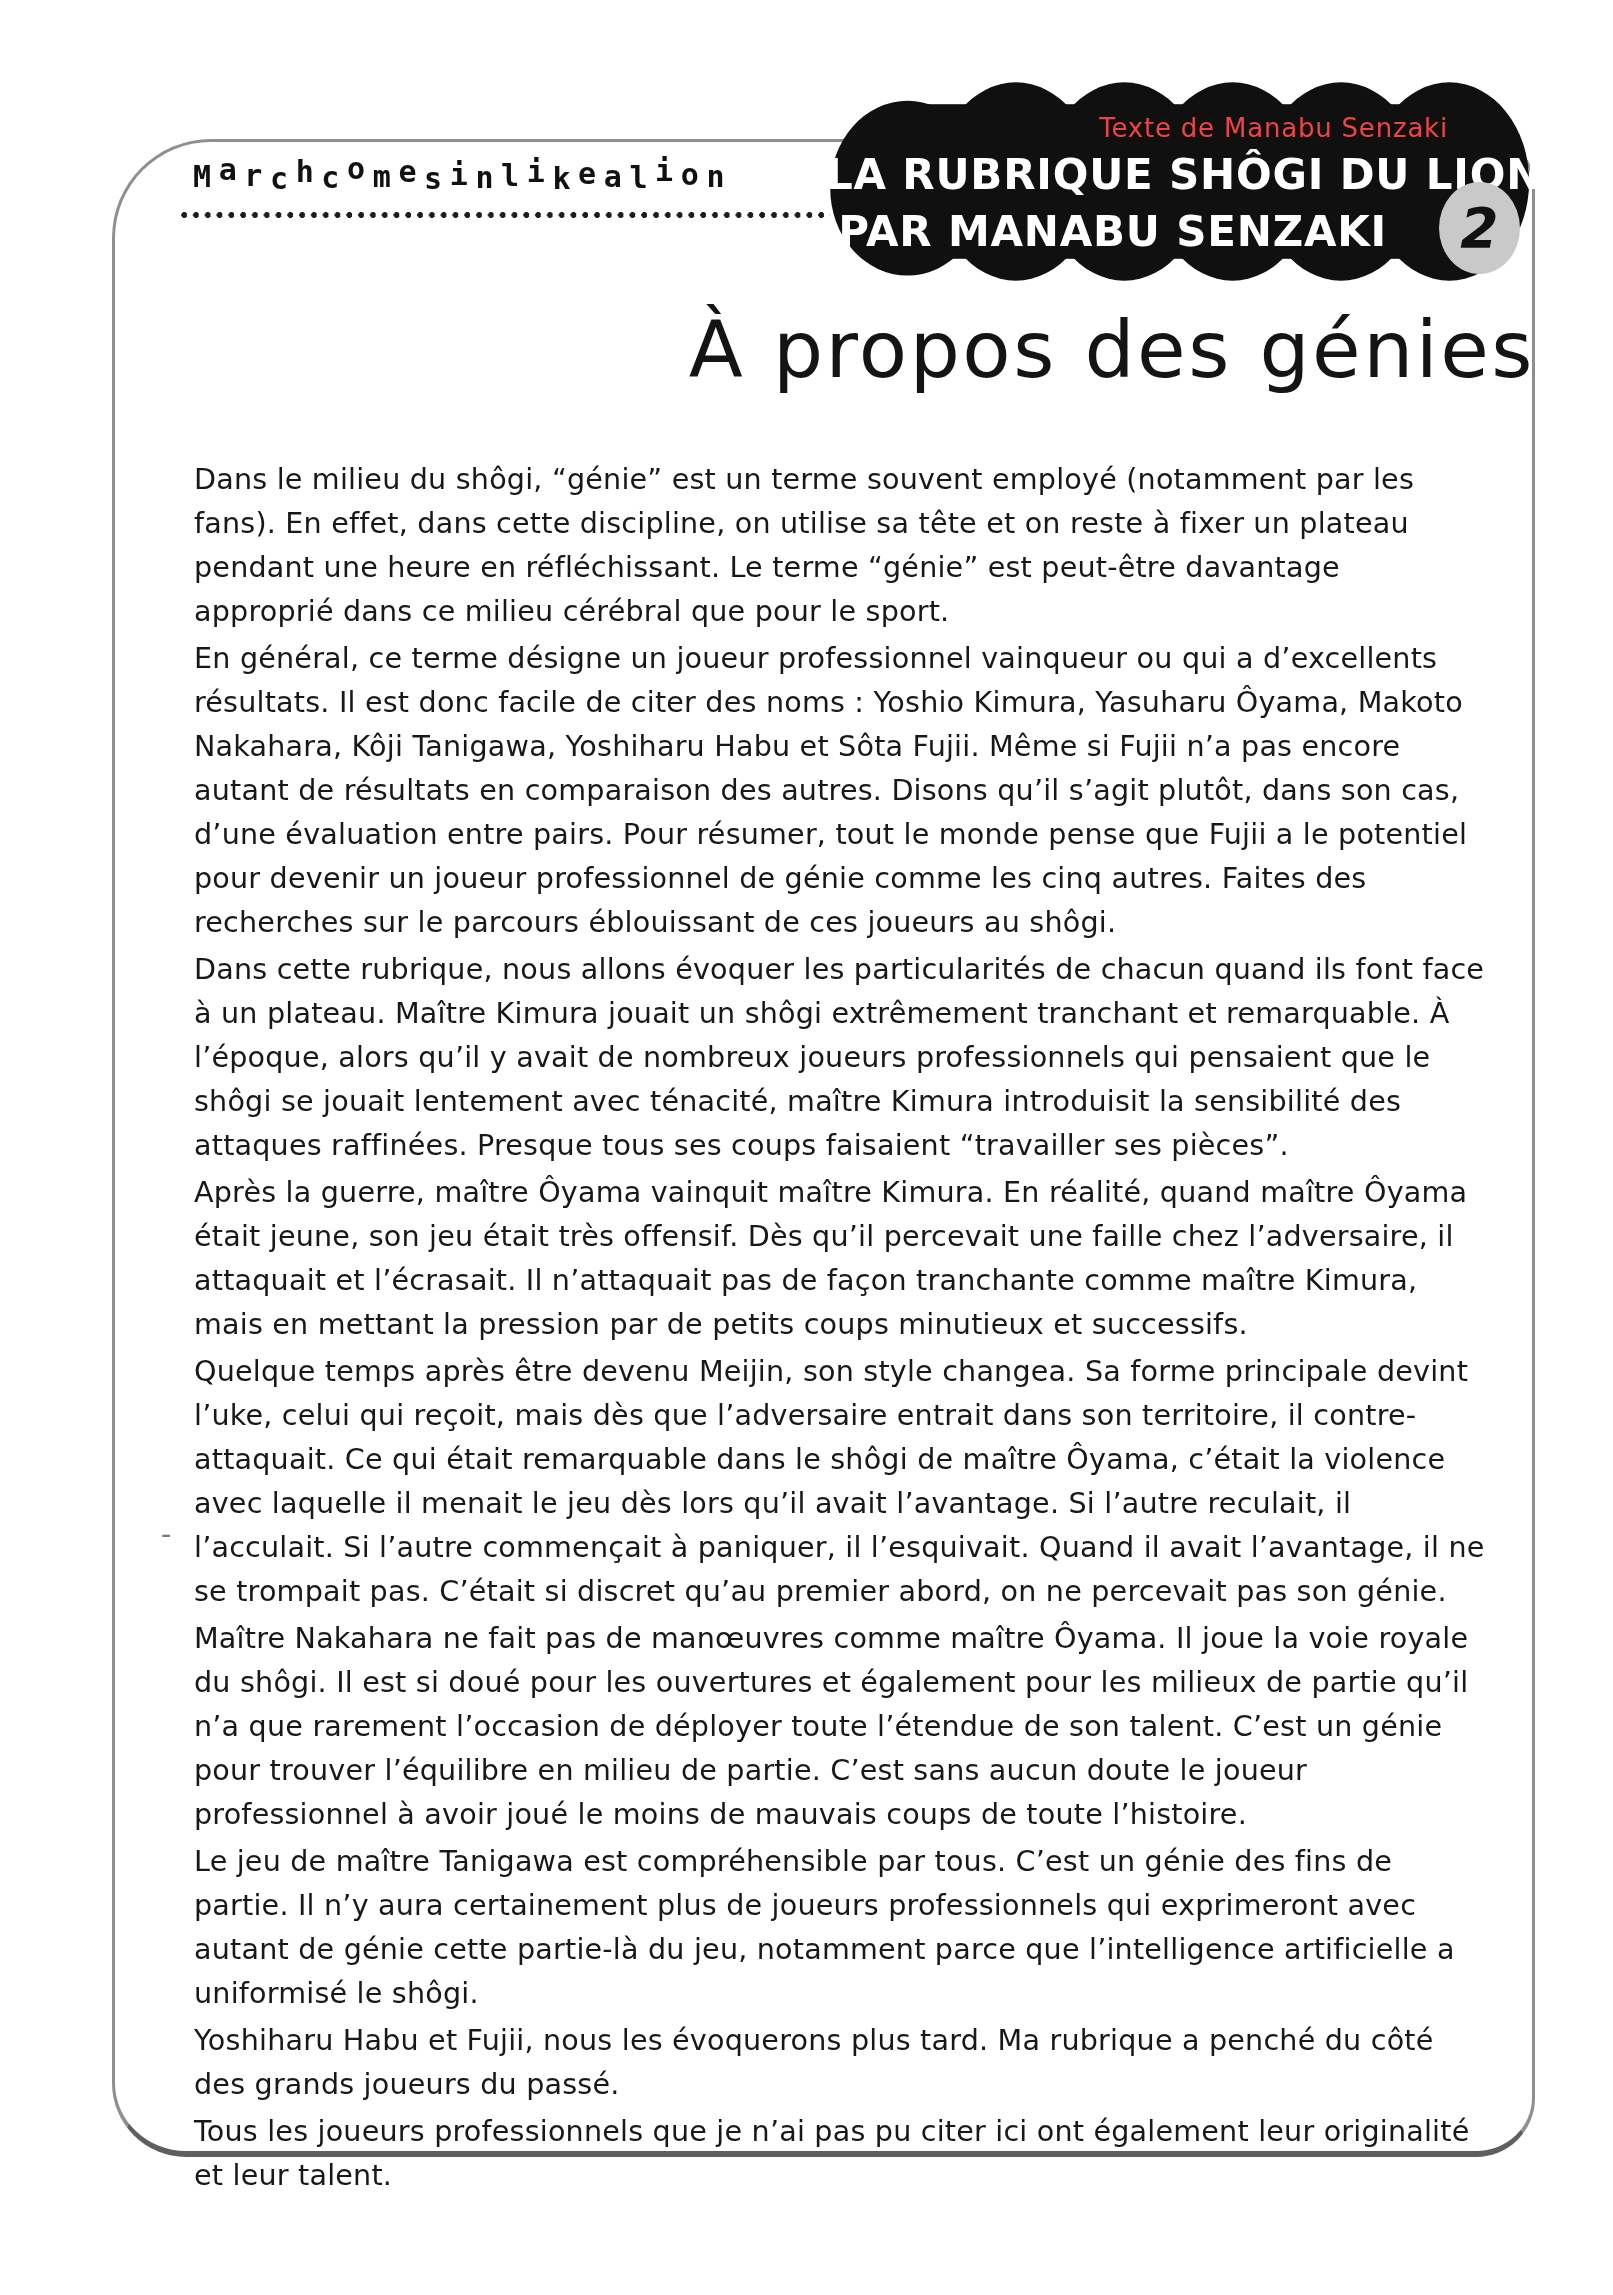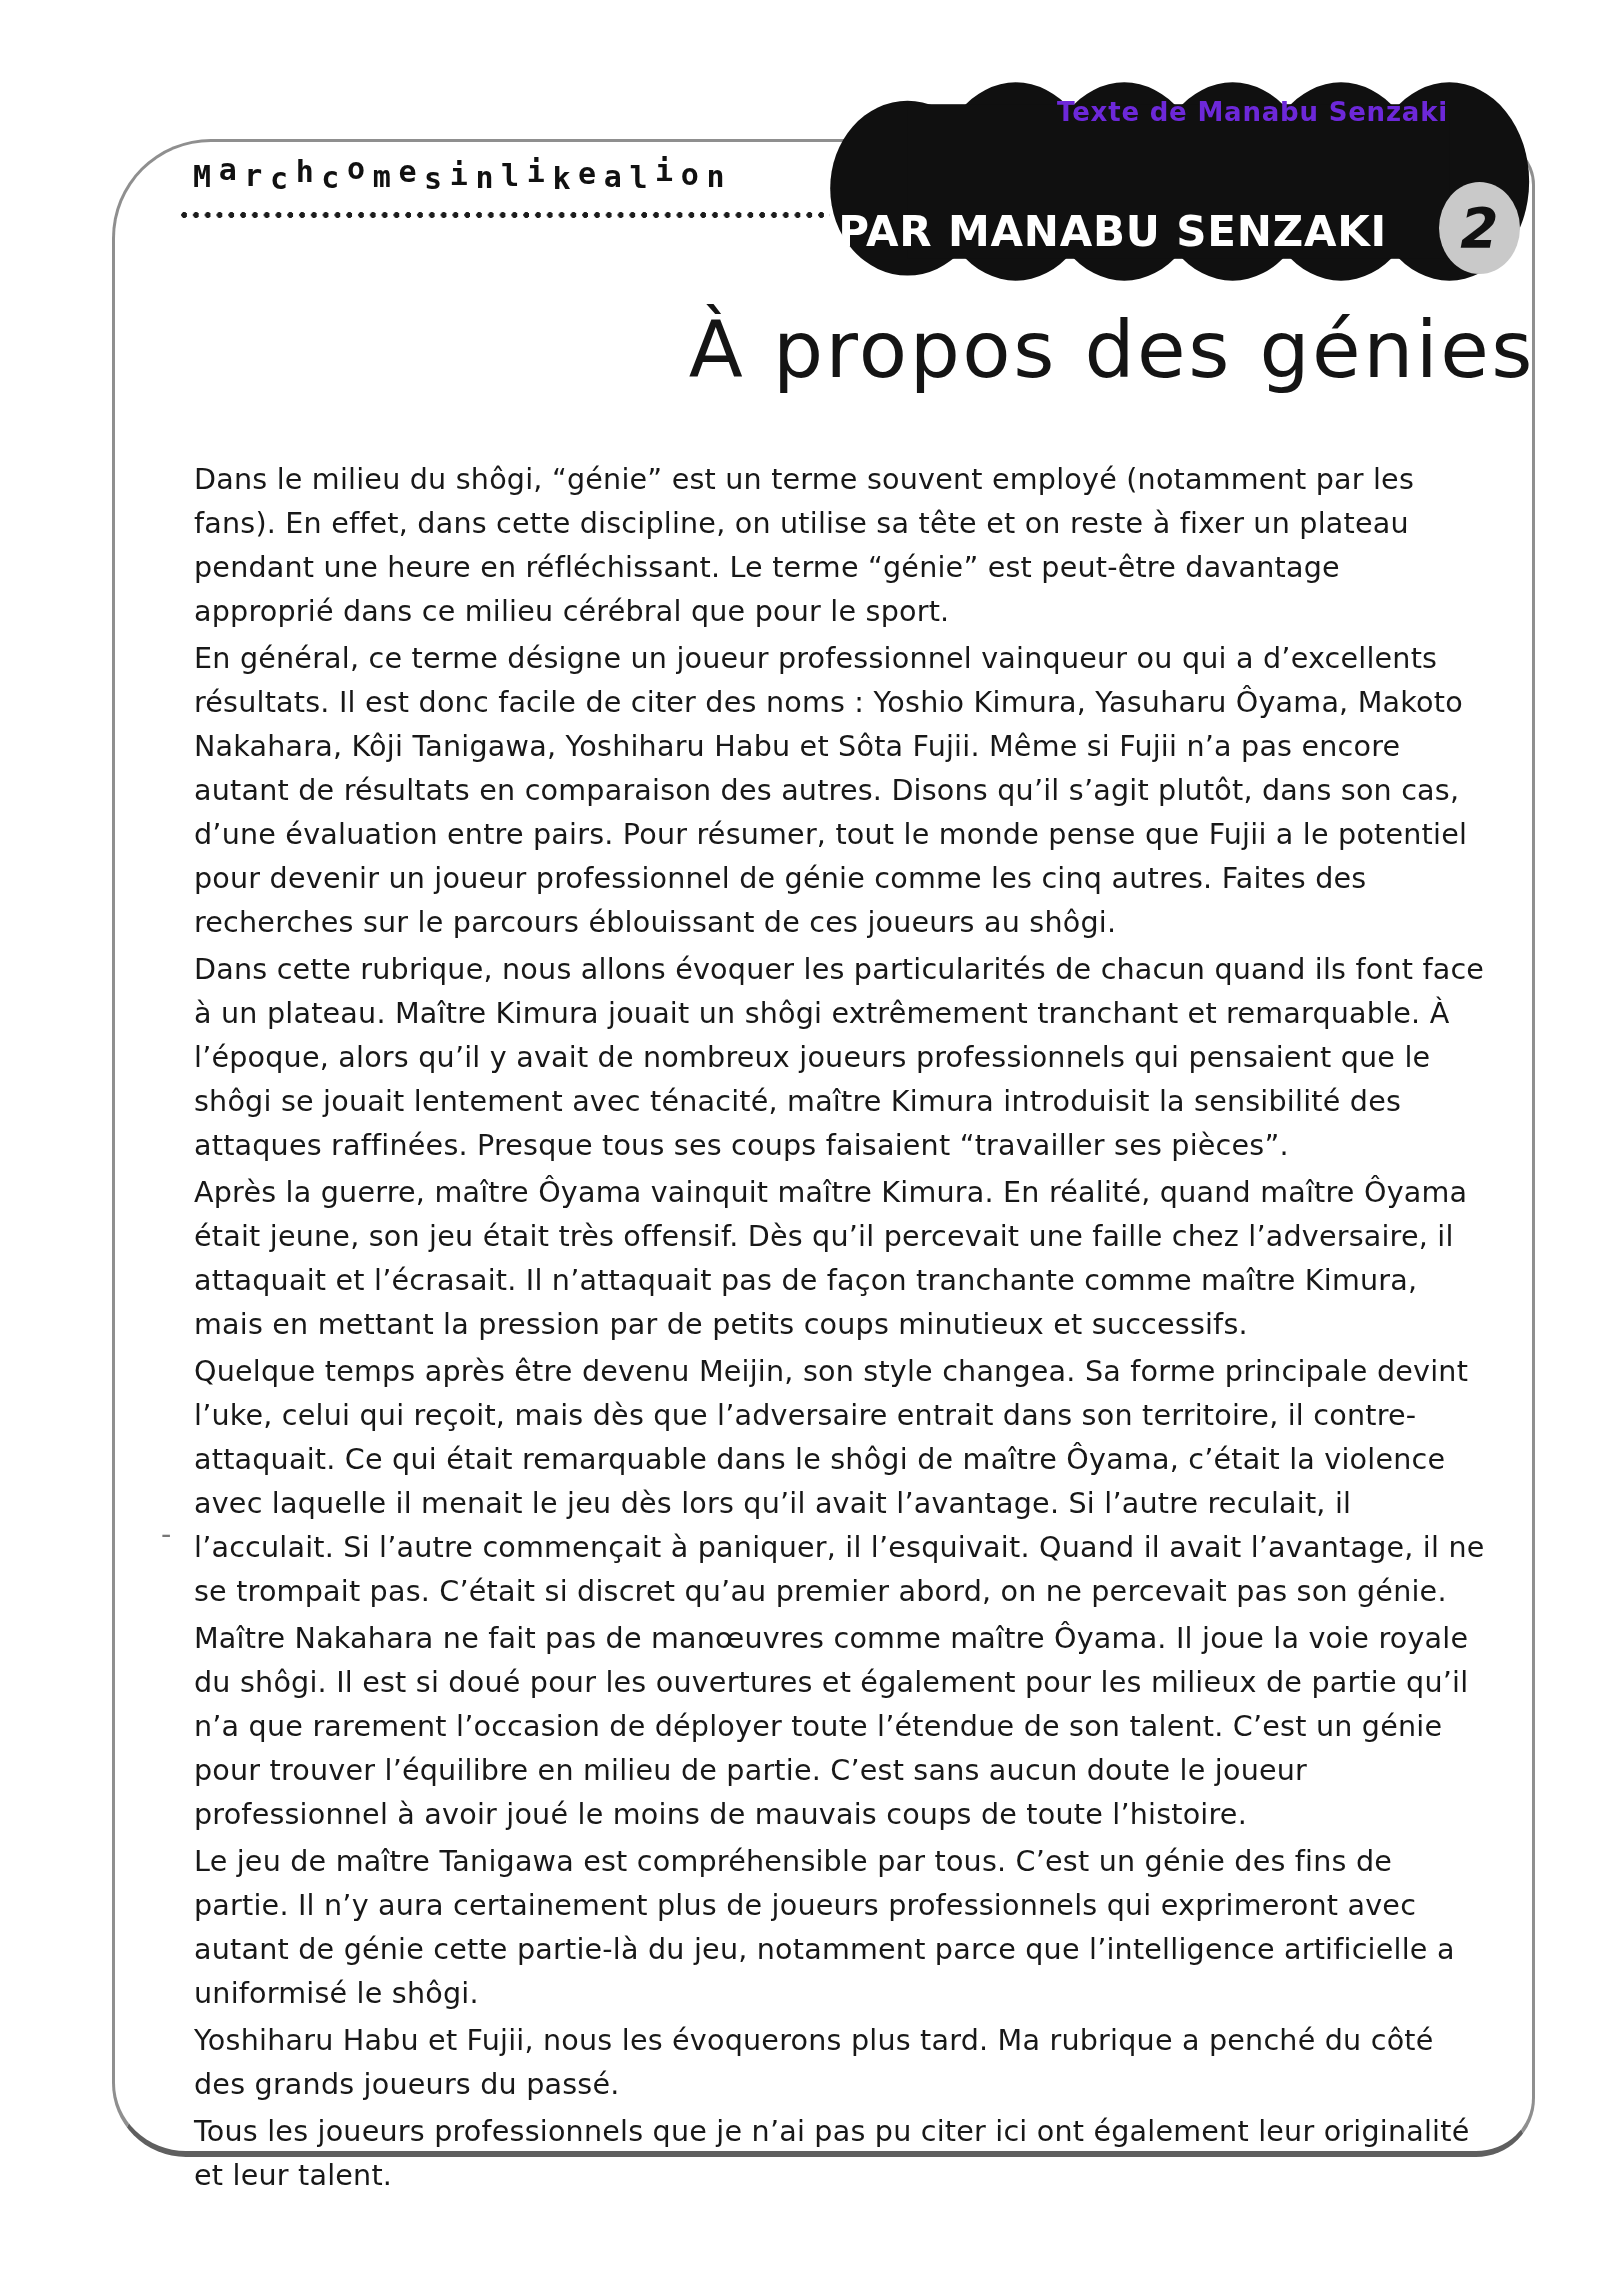--- a/index.html
+++ b/index.html
@@ -44,24 +44,24 @@
   }
   
   .bubble{
     position:absolute;
     left:826px;top:79px;
     width:704px;height:205px;
   }
   .bubble svg{position:absolute;left:0;top:0;}
   .bubble-credit{
     position:absolute;
-    right:82px;top:18px;
-    color:#6d28d9;
+    right:82px;top:34px;
+    color:#ef4444;
     font-size:26px;
-    font-weight:bold;
+    font-weight:normal;
     letter-spacing:0.8px;
     white-space:nowrap;
   }
   .bubble-line1{
     position:absolute;
     left:0;right:17px;top:71px;
     text-align:center;
     color:#ffffff;
     font-size:42px;
     font-weight:bold;
@@ -135,20 +135,21 @@
     <svg width="704" height="205" viewBox="0 0 838 244">
       <ellipse cx="97" cy="130" rx="92" ry="104" fill="#101010"></ellipse>
       <ellipse cx="226" cy="122" rx="95" ry="118" fill="#101010"></ellipse>
       <ellipse cx="355" cy="122" rx="95" ry="118" fill="#101010"></ellipse>
       <ellipse cx="484" cy="122" rx="95" ry="118" fill="#101010"></ellipse>
       <ellipse cx="613" cy="122" rx="95" ry="118" fill="#101010"></ellipse>
       <ellipse cx="742" cy="122" rx="95" ry="118" fill="#101010"></ellipse>
       <rect x="97" y="30" width="645" height="184" fill="#101010"></rect>
     </svg>
     <div class="bubble-credit">Texte de Manabu Senzaki</div>
+    <div class="bubble-line1">LA RUBRIQUE SHÔGI DU LION</div>
     <div class="bubble-line2">PAR MANABU SENZAKI</div>
     <div class="page-number-badge">2</div>
   </div>
 
   <div class="article-title">À propos des génies</div>
 
   <div class="margin-dash">-</div>
 
   <div class="article-body" id="article-body">
       <p>Dans le milieu du shôgi, “génie” est un terme souvent employé (notamment par les fans). En effet, dans cette discipline, on utilise sa tête et on reste à fixer un plateau pendant une heure en réfléchissant. Le terme “génie” est peut-être davantage approprié dans ce milieu cérébral que pour le sport.</p>

